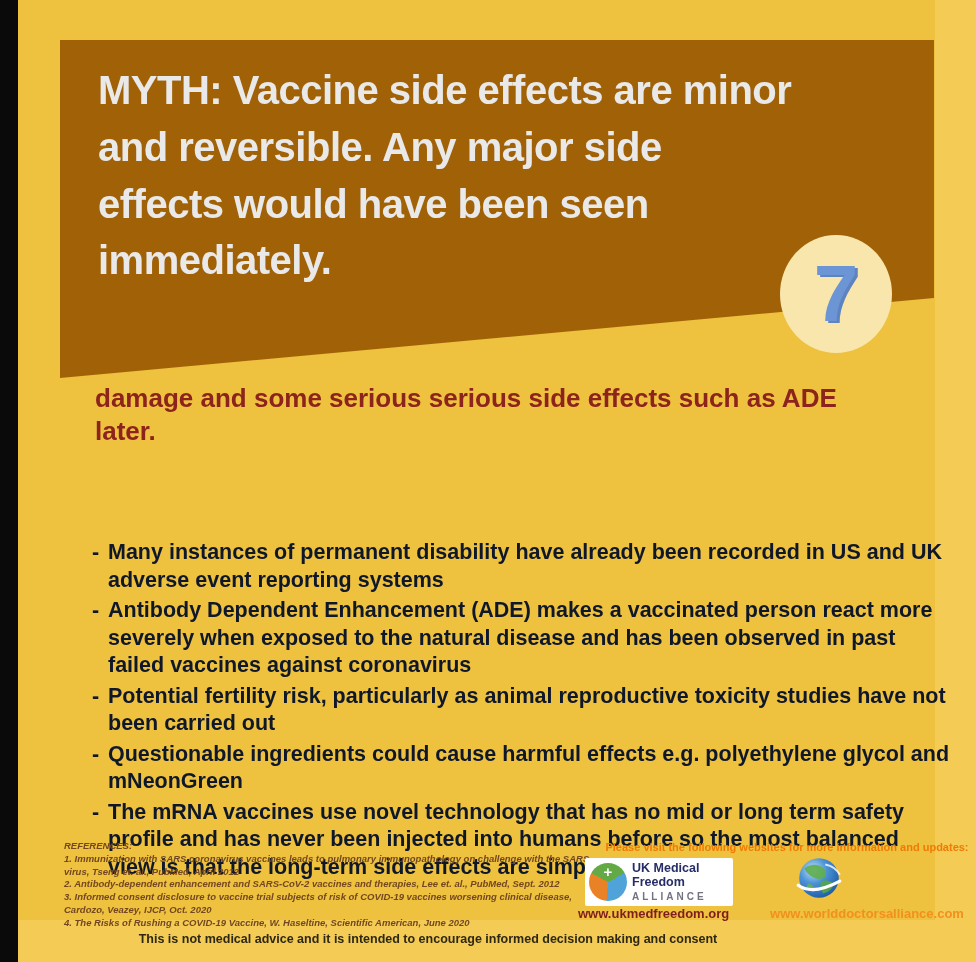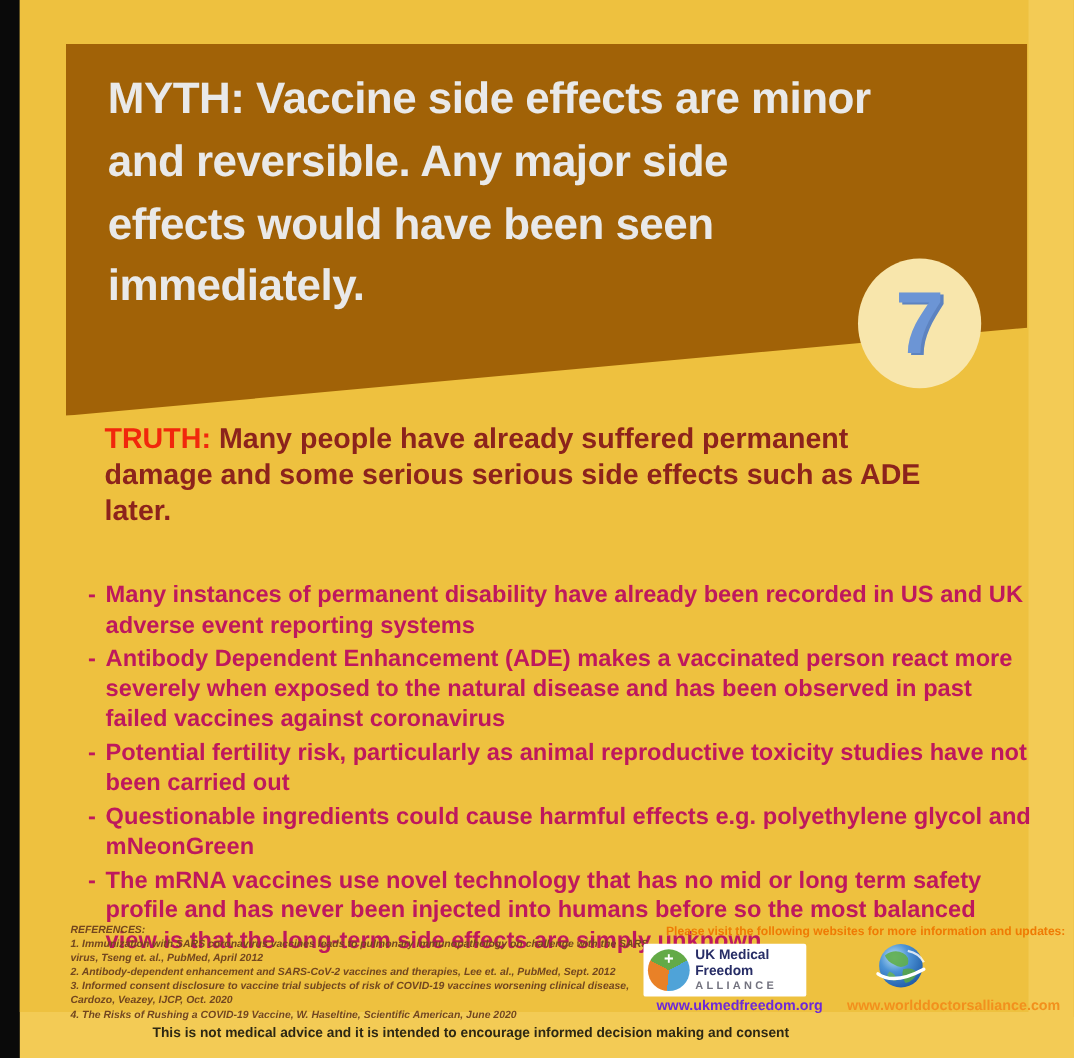--- a/index.html
+++ b/index.html
@@ -35,22 +35,22 @@
     color:#6C95D5;font-size:80px;font-weight:700;line-height:1;
     text-shadow:3px 2px 0 #5d83c0;
   }
   .truth{
     position:absolute;left:77px;top:382px;width:848px;
     font-size:26px;font-weight:700;line-height:1.26;color:#8C231C;
   }
   .truth .truth-label{color:#F1270C;}
   .bullets{
     position:absolute;left:58px;top:527px;width:862px;
-    margin:0;padding:0;list-style:none;
-    font-size:21.5px;font-weight:700;line-height:1.28;color:#be185d;
+    margin:12px;padding:0;list-style:none;
+    font-size:21.5px;font-weight:700;line-height:1.28;color:#0f172a;
   }
   .bullets li{position:relative;padding-left:20px;margin-bottom:3px;}
   .bullets li::before{content:"-";position:absolute;left:4px;top:0;}
   .references{
     position:absolute;left:46px;top:840px;width:528px;
     font-size:9.5px;font-style:italic;font-weight:700;
     line-height:1.35;color:#73471F;
   }
   .references .ref-title{}
   .promo-heading{
@@ -66,22 +66,22 @@
     width:38px;height:38px;border-radius:50%;flex:0 0 auto;position:relative;
     background:conic-gradient(#63AA47 0 62deg,#4FA3D8 62deg 185deg,#E98127 185deg 298deg,#63AA47 298deg 360deg);
   }
   .ukmfa-circle .plus{
     position:absolute;left:50%;top:1px;transform:translateX(-50%);
     color:#fff;font-size:15px;font-weight:700;line-height:1;
   }
   .ukmfa-name{color:#272D66;font-size:12.5px;font-weight:700;line-height:1.1;}
   .ukmfa-subname{color:#73737F;font-size:10px;letter-spacing:3px;font-weight:700;margin-top:2px;}
   .ukmfa-url{
-    position:absolute;left:560px;top:906px;width:170px;text-align:right;
-    color:#6d28d9;font-size:13px;font-weight:700;
+    position:absolute;left:560px;top:906px;width:170px;text-align:left;
+    color:#7f1d1d;font-size:13px;font-weight:700;
   }
   .globe{position:absolute;left:776px;top:854px;width:50px;height:50px;}
   .wda-url{
     position:absolute;left:735px;top:906px;width:228px;text-align:center;
     color:#F2901D;font-size:13px;font-weight:700;
   }
   .disclaimer{
     position:absolute;left:0;top:932px;width:856px;text-align:center;
     font-size:12.5px;font-weight:700;color:#2E2813;
   }
@@ -100,24 +100,20 @@
       <div>effects would have been seen</div>
       <div>immediately.</div>
     </div>
   </div>
 
   <div class="badge">
     <span class="badge-number">7</span>
   </div>
 
   <div class="truth">
-    <div>
-      <span class="truth-label">TRUTH:</span>
-      <span>Many people have already suffered permanent</span>
-    </div>
     <div>damage and some serious serious side effects such as ADE</div>
     <div>later.</div>
   </div>
 
   <ul class="bullets">
     <li>Many instances of permanent disability have already been recorded in US and UK adverse event reporting systems</li>
     <li>Antibody Dependent Enhancement (ADE) makes a vaccinated person react more severely when exposed to the natural disease and has been observed in past failed vaccines against coronavirus</li>
     <li>Potential fertility risk, particularly as animal reproductive toxicity studies have not been carried out</li>
     <li>Questionable ingredients could cause harmful effects e.g. polyethylene glycol and mNeonGreen</li>
     <li>The mRNA vaccines use novel technology that has no mid or long term safety profile and has never been injected into humans before so the most balanced view is that the long-term side effects are simply unknown</li>

